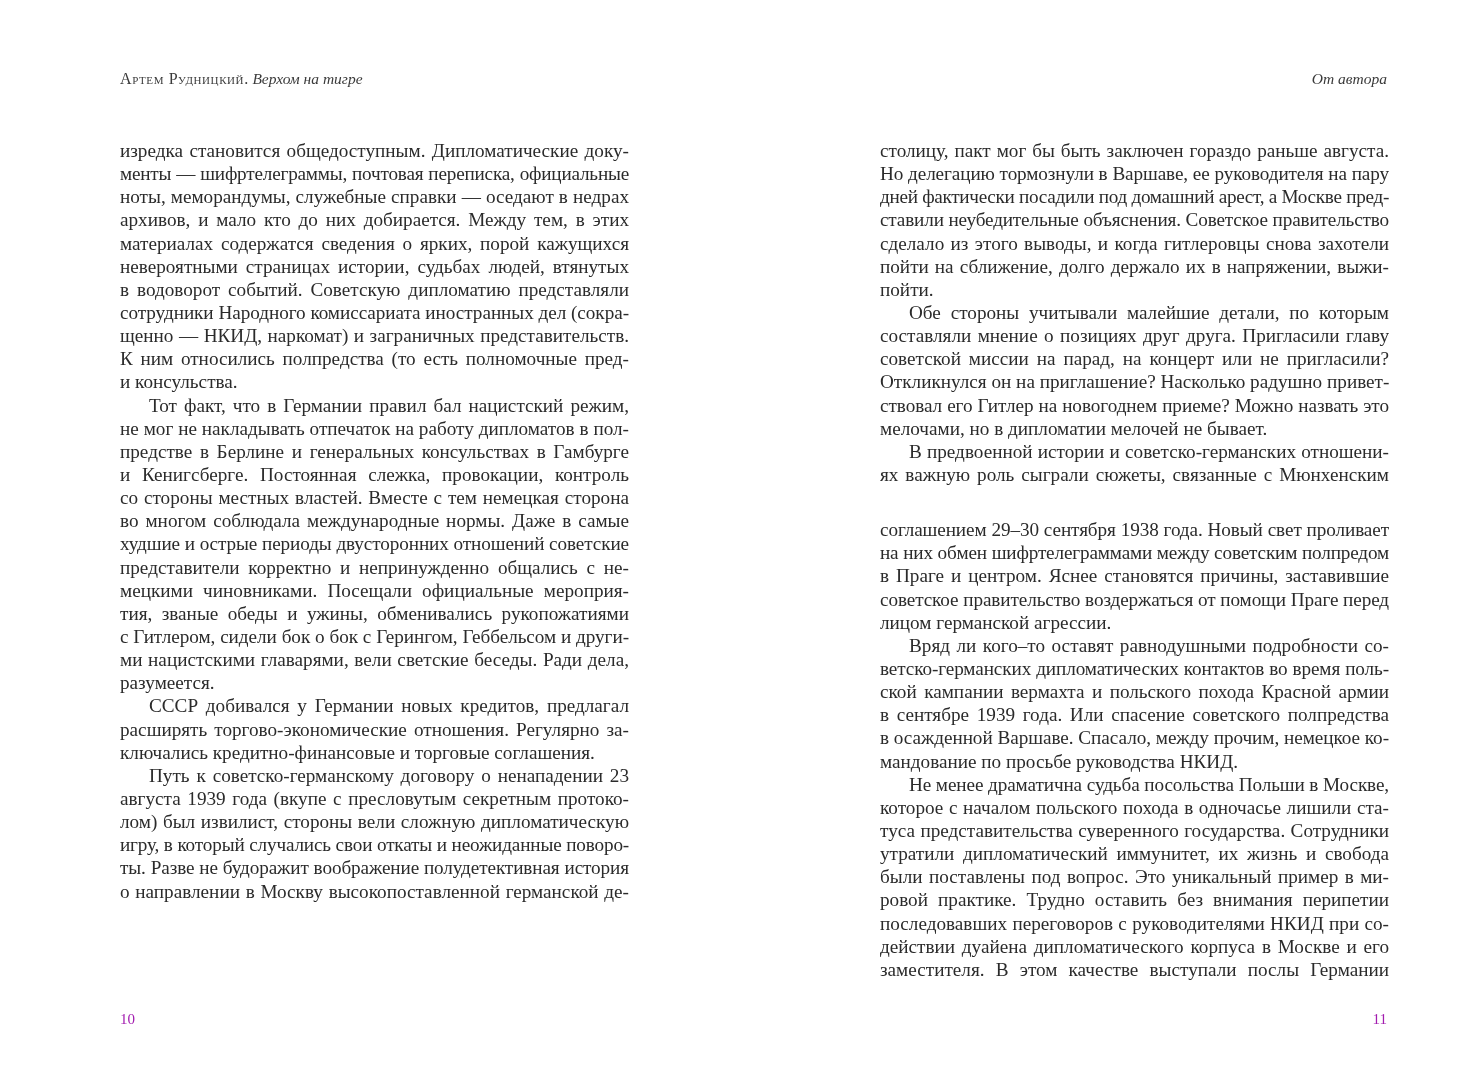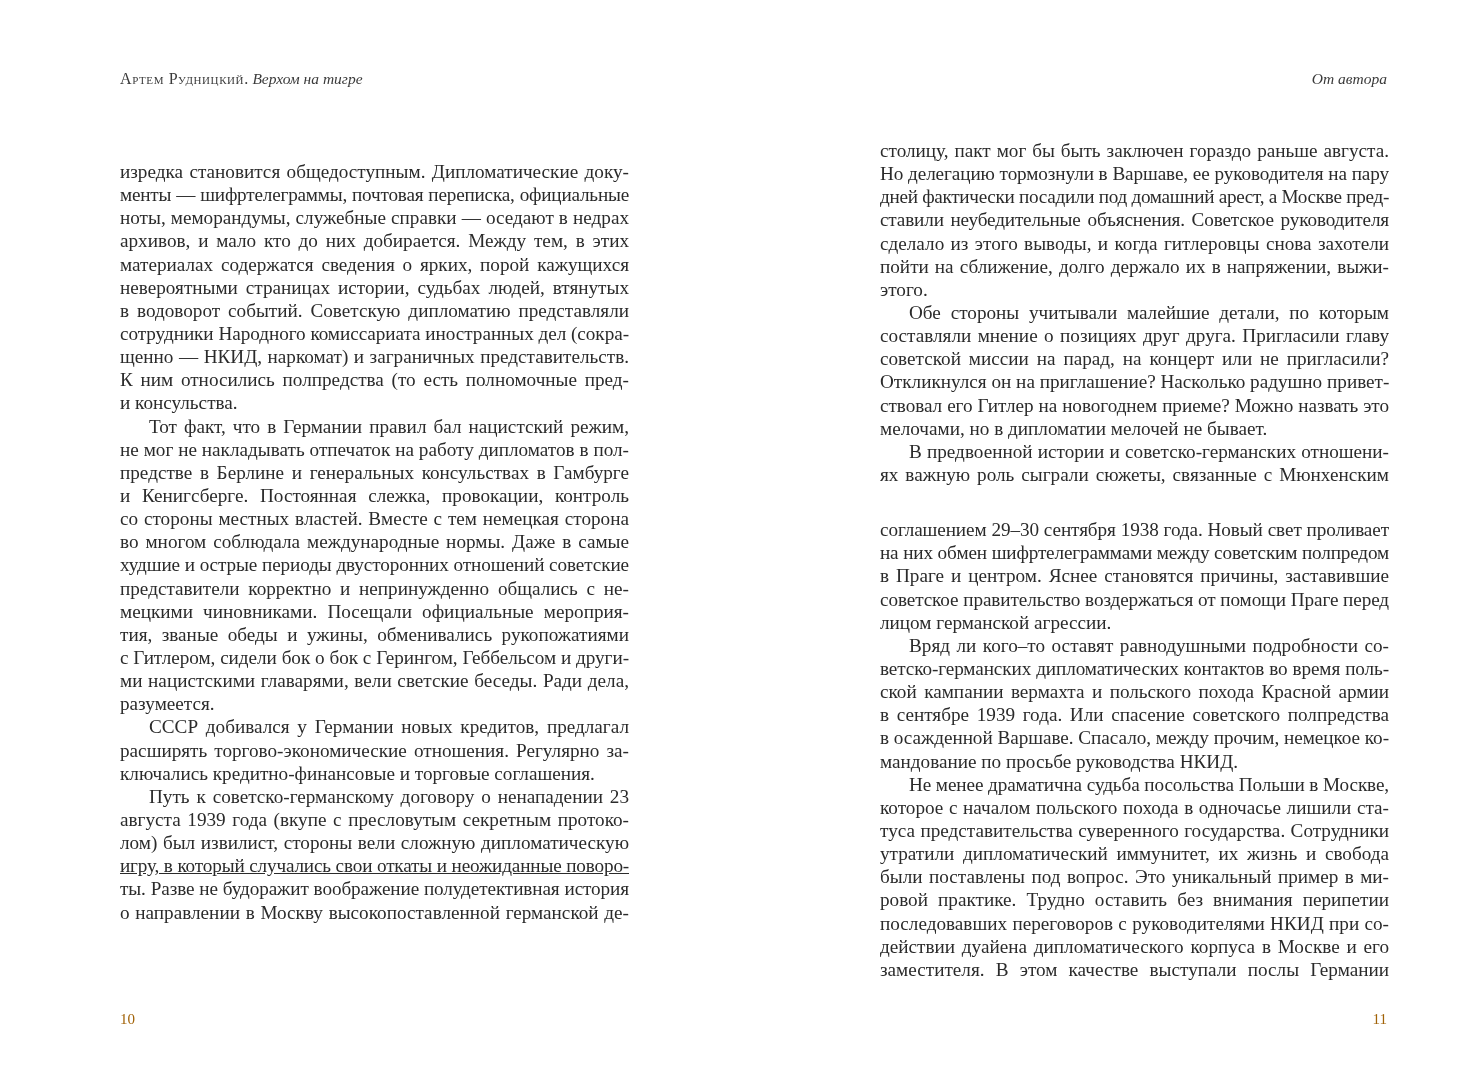--- a/index.html
+++ b/index.html
@@ -52,21 +52,21 @@
 
     .text-block {
       position: absolute;
       top: 139px;
       width: 509px;
       font-family: "Liberation Serif", "DejaVu Serif", serif;
       font-size: 19.2px;
       line-height: 23.15px;
       color: #2b2b2b;
     }
-    .page-left .text-block { left: 102px; margin-top: 21px; }
+    .page-left .text-block { left: 102px; }
     .page-right .text-block { left: 862px; left: 127px; }
 
     .line {
       display: block;
       height: 23.15px;
       white-space: nowrap;
       text-align: justify;
       text-align-last: justify;
       overflow: hidden;
     }
@@ -74,21 +74,21 @@
       text-align-last: left;
     }
     .line.indent {
       padding-left: 29px;
     }
 
     .folio {
       position: absolute;
       top: 1011px;
       font-size: 15px;
-      color: #a16207;
+      color: #a21caf;
       font-family: "Liberation Serif", "DejaVu Serif", serif;
     }
     .page-left .folio { left: 102px; }
     .page-right .folio { right: 101px; }
   </style>
 </head>
 <body>
 
 <div class="spread">
 
@@ -121,39 +121,39 @@
         <span class="line">тия, званые обеды и ужины, обменивались рукопожатиями</span>
         <span class="line" style="letter-spacing: -0.05px;">с Гитлером, сидели бок о бок с Герингом, Геббельсом и други-</span>
         <span class="line">ми нацистскими главарями, вели светские беседы. Ради дела,</span>
         <span class="line last">разумеется.</span>
         <span class="line indent">СССР добивался у Германии новых кредитов, предлагал</span>
         <span class="line">расширять торгово-экономические отношения. Регулярно за-</span>
         <span class="line last">ключались кредитно-финансовые и торговые соглашения.</span>
         <span class="line indent">Путь к советско-германскому договору о ненападении 23</span>
         <span class="line">августа 1939 года (вкупе с пресловутым секретным протоко-</span>
         <span class="line">лом) был извилист, стороны вели сложную дипломатическую</span>
-        <span class="line" style="letter-spacing: -0.15px; text-decoration: underline;">игру, в который случались свои откаты и неожиданные поворо-</span>
+        <span class="line" style="letter-spacing: -0.15px;">игру, в который случались свои откаты и неожиданные поворо-</span>
         <span class="line" style="letter-spacing: -0.1px;">ты. Разве не будоражит воображение полудетективная история</span>
         <span class="line">о направлении в Москву высокопоставленной германской де-</span>
       </div>
     <div class="folio">10</div>
   </div>
 
   <div class="page page-right">
     <div class="running-head">
       <span class="rh-section">От автора</span>
     </div>
     <div class="text-block" id="right-text">
         <span class="line">столицу, пакт мог бы быть заключен гораздо раньше августа.</span>
         <span class="line" style="letter-spacing: -0.1px;">Но делегацию тормознули в Варшаве, ее руководителя на пару</span>
         <span class="line" style="letter-spacing: -0.3px;">дней фактически посадили под домашний арест, а Москве пред-</span>
-        <span class="line" style="letter-spacing: -0.15px;">ставили неубедительные объяснения. Советское руководителя</span>
+        <span class="line" style="letter-spacing: -0.15px;">ставили неубедительные объяснения. Советское правительство</span>
         <span class="line">сделало из этого выводы, и когда гитлеровцы снова захотели</span>
         <span class="line">пойти на сближение, долго держало их в напряжении, выжи-</span>
-        <span class="line last">этого.</span>
+        <span class="line last">пойти.</span>
         <span class="line indent">Обе стороны учитывали малейшие детали, по которым</span>
         <span class="line">составляли мнение о позициях друг друга. Пригласили главу</span>
         <span class="line">советской миссии на парад, на концерт или не пригласили?</span>
         <span class="line">Откликнулся он на приглашение? Насколько радушно привет-</span>
         <span class="line" style="letter-spacing: -0.05px;">ствовал его Гитлер на новогоднем приеме? Можно назвать это</span>
         <span class="line last">мелочами, но в дипломатии мелочей не бывает.</span>
         <span class="line indent">В предвоенной истории и советско-германских отношени-</span>
         <span class="line">ях важную роль сыграли сюжеты, связанные с Мюнхенским</span>
         <span class="line" style="letter-spacing: -0.1px; margin-top: 32px;">соглашением 29–30 сентября 1938 года. Новый свет проливает</span>
         <span class="line" style="letter-spacing: -0.15px;">на них обмен шифртелеграммами между советским полпредом</span>

